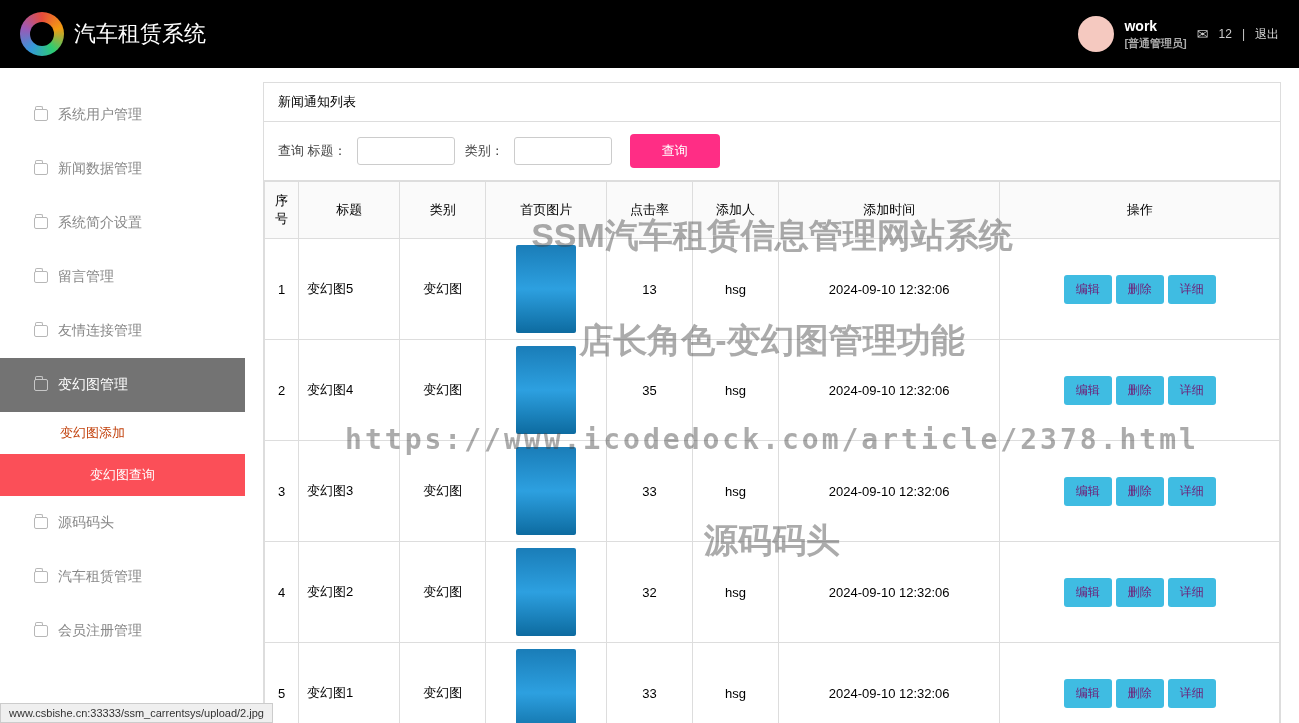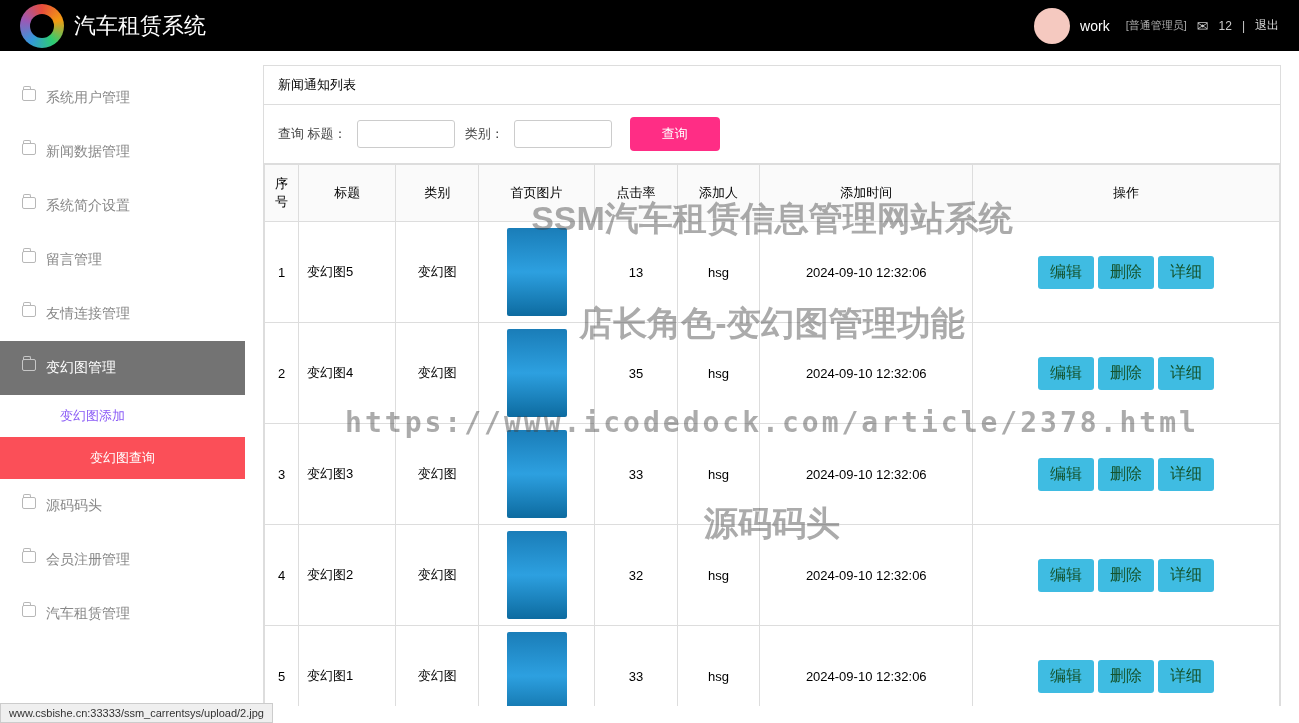--- a/index.html
+++ b/index.html
@@ -1,49 +1,49 @@
 <!DOCTYPE html>
 <html><head>
   <meta charset="utf-8">
   <style>
     * { margin: 0; padding: 0; box-sizing: border-box; font-family: "Microsoft YaHei", Arial, sans-serif; }
     body { background: #fff; width: 1299px; height: 723px; overflow: hidden; position: relative; }
-    .header { background: #000; height: 51px; display: flex; align-items: center; padding: 0 20px; color: #fff; }
+    .header { background: #000; height: 68px; display: flex; align-items: center; padding: 0 20px; color: #fff; }
     .logo-wrap { display: flex; align-items: center; gap: 10px; }
     .logo { width: 44px; height: 44px; border-radius: 50%; background: conic-gradient(#e74c3c, #f39c12, #2ecc71, #3498db, #9b59b6, #e74c3c); position: relative; }
     .logo::after { content: ""; position: absolute; inset: 10px; background: #000; border-radius: 50%; }
     .site-title { font-size: 22px; font-weight: 400; }
     .header-right { margin-left: auto; display: flex; align-items: center; gap: 10px; color: #ccc; font-size: 12px; }
     .avatar { width: 36px; height: 36px; border-radius: 50%; background: #f5c9c0; }
-    .user-meta { display: flex; flex-direction: row; gap: 16px; }
+    .user-meta { display: flex; flex-direction: column; gap: 2px; font-weight: bold; }
     .username { color: #fff; font-size: 14px; }
     .role { font-size: 11px; color: #aaa; }
     .mail-icon { font-size: 14px; }
     .logout { color: #ddd; cursor: pointer; }
     .container { display: flex; height: calc(723px - 68px); }
     .sidebar { width: 245px; background: #fff; padding-top: 20px; }
-    .nav-item { display: flex; align-items: flex-start; gap: 10px; padding: 18px 22px; color: #888; font-size: 14px; cursor: pointer; }
+    .nav-item { display: flex; align-items: center; gap: 10px; padding: 18px 34px; color: #888; font-size: 14px; cursor: pointer; }
     .nav-item.active { background: #737373; color: #fff; }
-    .nav-sub { padding: 12px 0 12px 60px; font-size: 13px; color: #8b5cf6; cursor: pointer; }
+    .nav-sub { padding: 12px 0 12px 60px; font-size: 13px; color: #c2410c; cursor: pointer; }
     .nav-sub.active { background: #fb4f58; color: #fff; text-align: center; padding-left: 0; }
     .folder-icon { width: 14px; height: 12px; border: 1px solid currentColor; border-radius: 2px; position: relative; opacity: .6; }
     .folder-icon::before { content: ""; position: absolute; top: -4px; left: 0; width: 6px; height: 3px; border: 1px solid currentColor; border-bottom: none; border-radius: 2px 2px 0 0; }
     .main { flex: 1; padding: 14px 18px; overflow-y: auto; position: relative; }
     .panel { border: 1px solid #ddd; }
     .panel-title { padding: 10px 14px; font-size: 13px; border-bottom: 1px solid #ddd; background: #fff; }
     .search-bar { padding: 12px 14px; border-bottom: 1px solid #ddd; display: flex; align-items: center; gap: 10px; font-size: 13px; color: #444; }
     .search-bar input { border: 1px solid #ccc; height: 28px; width: 98px; padding: 0 6px; border-radius: 3px; }
     .search-btn { background: #ff2d85; color: #fff; border: none; padding: 8px 32px; border-radius: 4px; cursor: pointer; font-size: 13px; margin-left: 8px; }
     table { width: 100%; border-collapse: collapse; font-size: 13px; }
     th { background: #fafafa; padding: 10px 6px; border: 1px solid #ddd; font-weight: 500; text-align: center; }
     td { padding: 6px; border: 1px solid #ddd; text-align: center; height: 100px; vertical-align: middle; }
     td.idx { width: 34px; }
     td.title { text-align: left; padding-left: 8px; }
     .thumb { width: 60px; height: 88px; margin: 0 auto; background: linear-gradient(#1a7db8, #2da0e0, #0d6ba0); border-radius: 2px; }
-    .btn-sm { background: #3fbce2; color: #14532d; border: none; padding: 6px 12px; border-radius: 3px; cursor: pointer; font-size: 16px; margin: 0 2px; }
+    .btn-sm { background: #3fbce2; color: #701a75; border: none; padding: 6px 12px; border-radius: 3px; cursor: pointer; font-size: 12px; margin: 0 2px; }
     .watermark { position: absolute; font-size: 34px; color: rgba(68,68,68,0.45); font-weight: 600; pointer-events: none; left: 50%; transform: translateX(-50%); white-space: nowrap; }
     .wm1 { top: 145px; }
     .wm2 { top: 250px; }
     .wm3 { top: 355px; font-family: monospace; letter-spacing: 3px; font-size: 28px; }
     .wm4 { top: 450px; }
     .status-bar { position: absolute; bottom: 0; left: 0; background: #efefef; border: 1px solid #ccc; padding: 3px 8px; font-size: 11px; color: #333; }
     .main::-webkit-scrollbar { width: 14px; }
     .main::-webkit-scrollbar-thumb { background: #c1c1c1; border-radius: 7px; }
     .main::-webkit-scrollbar-track { background: #f1f1f1; }
   </style>
@@ -95,25 +95,25 @@
         <span>变幻图管理</span>
       </div>
     <div class="nav-sub">变幻图添加</div>
     <div class="nav-sub active">变幻图查询</div>
     <div class="nav-item">
         <span class="folder-icon"></span>
         <span>源码码头</span>
       </div>
     <div class="nav-item">
         <span class="folder-icon"></span>
+        <span>汽车租赁管理</span>
+      </div>
+    <div class="nav-item">
+        <span class="folder-icon"></span>
         <span>会员注册管理</span>
-      </div>
-    <div class="nav-item">
-        <span class="folder-icon"></span>
-        <span>汽车租赁管理</span>
       </div>
   </div>
 
   <div class="main">
     <div class="watermark wm1">SSM汽车租赁信息管理网站系统</div>
     <div class="watermark wm2">店长角色-变幻图管理功能</div>
     <div class="watermark wm3">https://www.icodedock.com/article/2378.html</div>
     <div class="watermark wm4">源码码头</div>
 
     <div class="panel">

